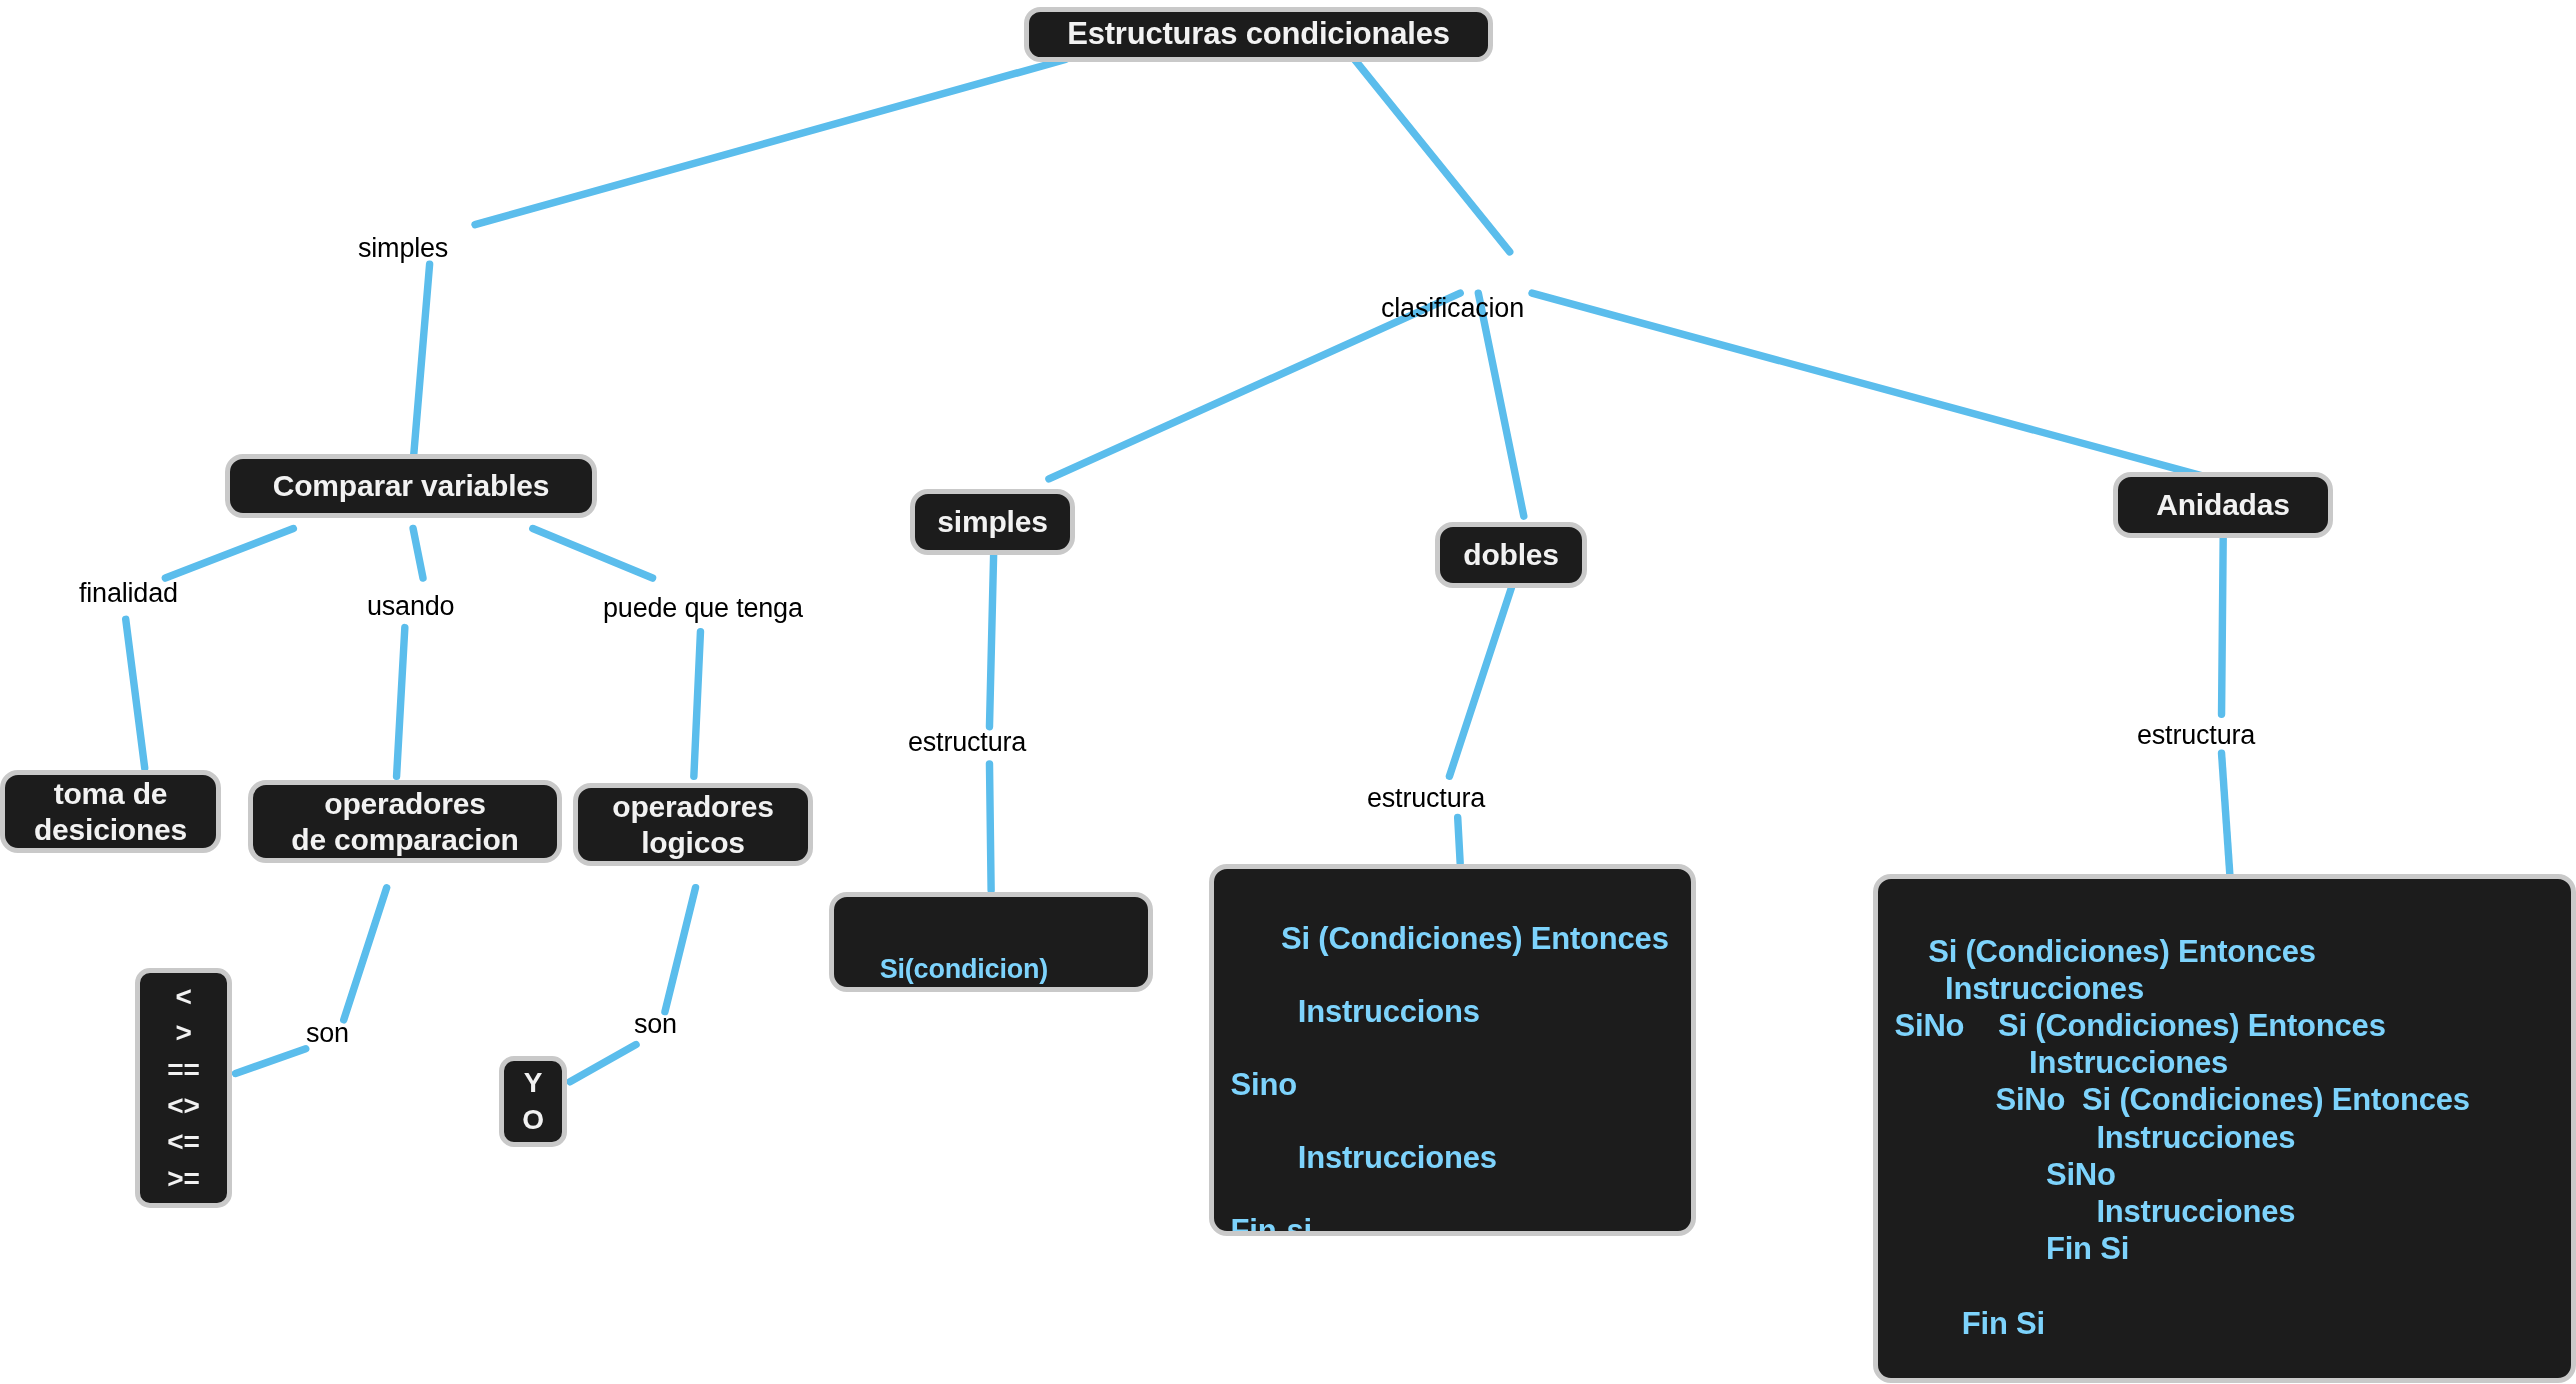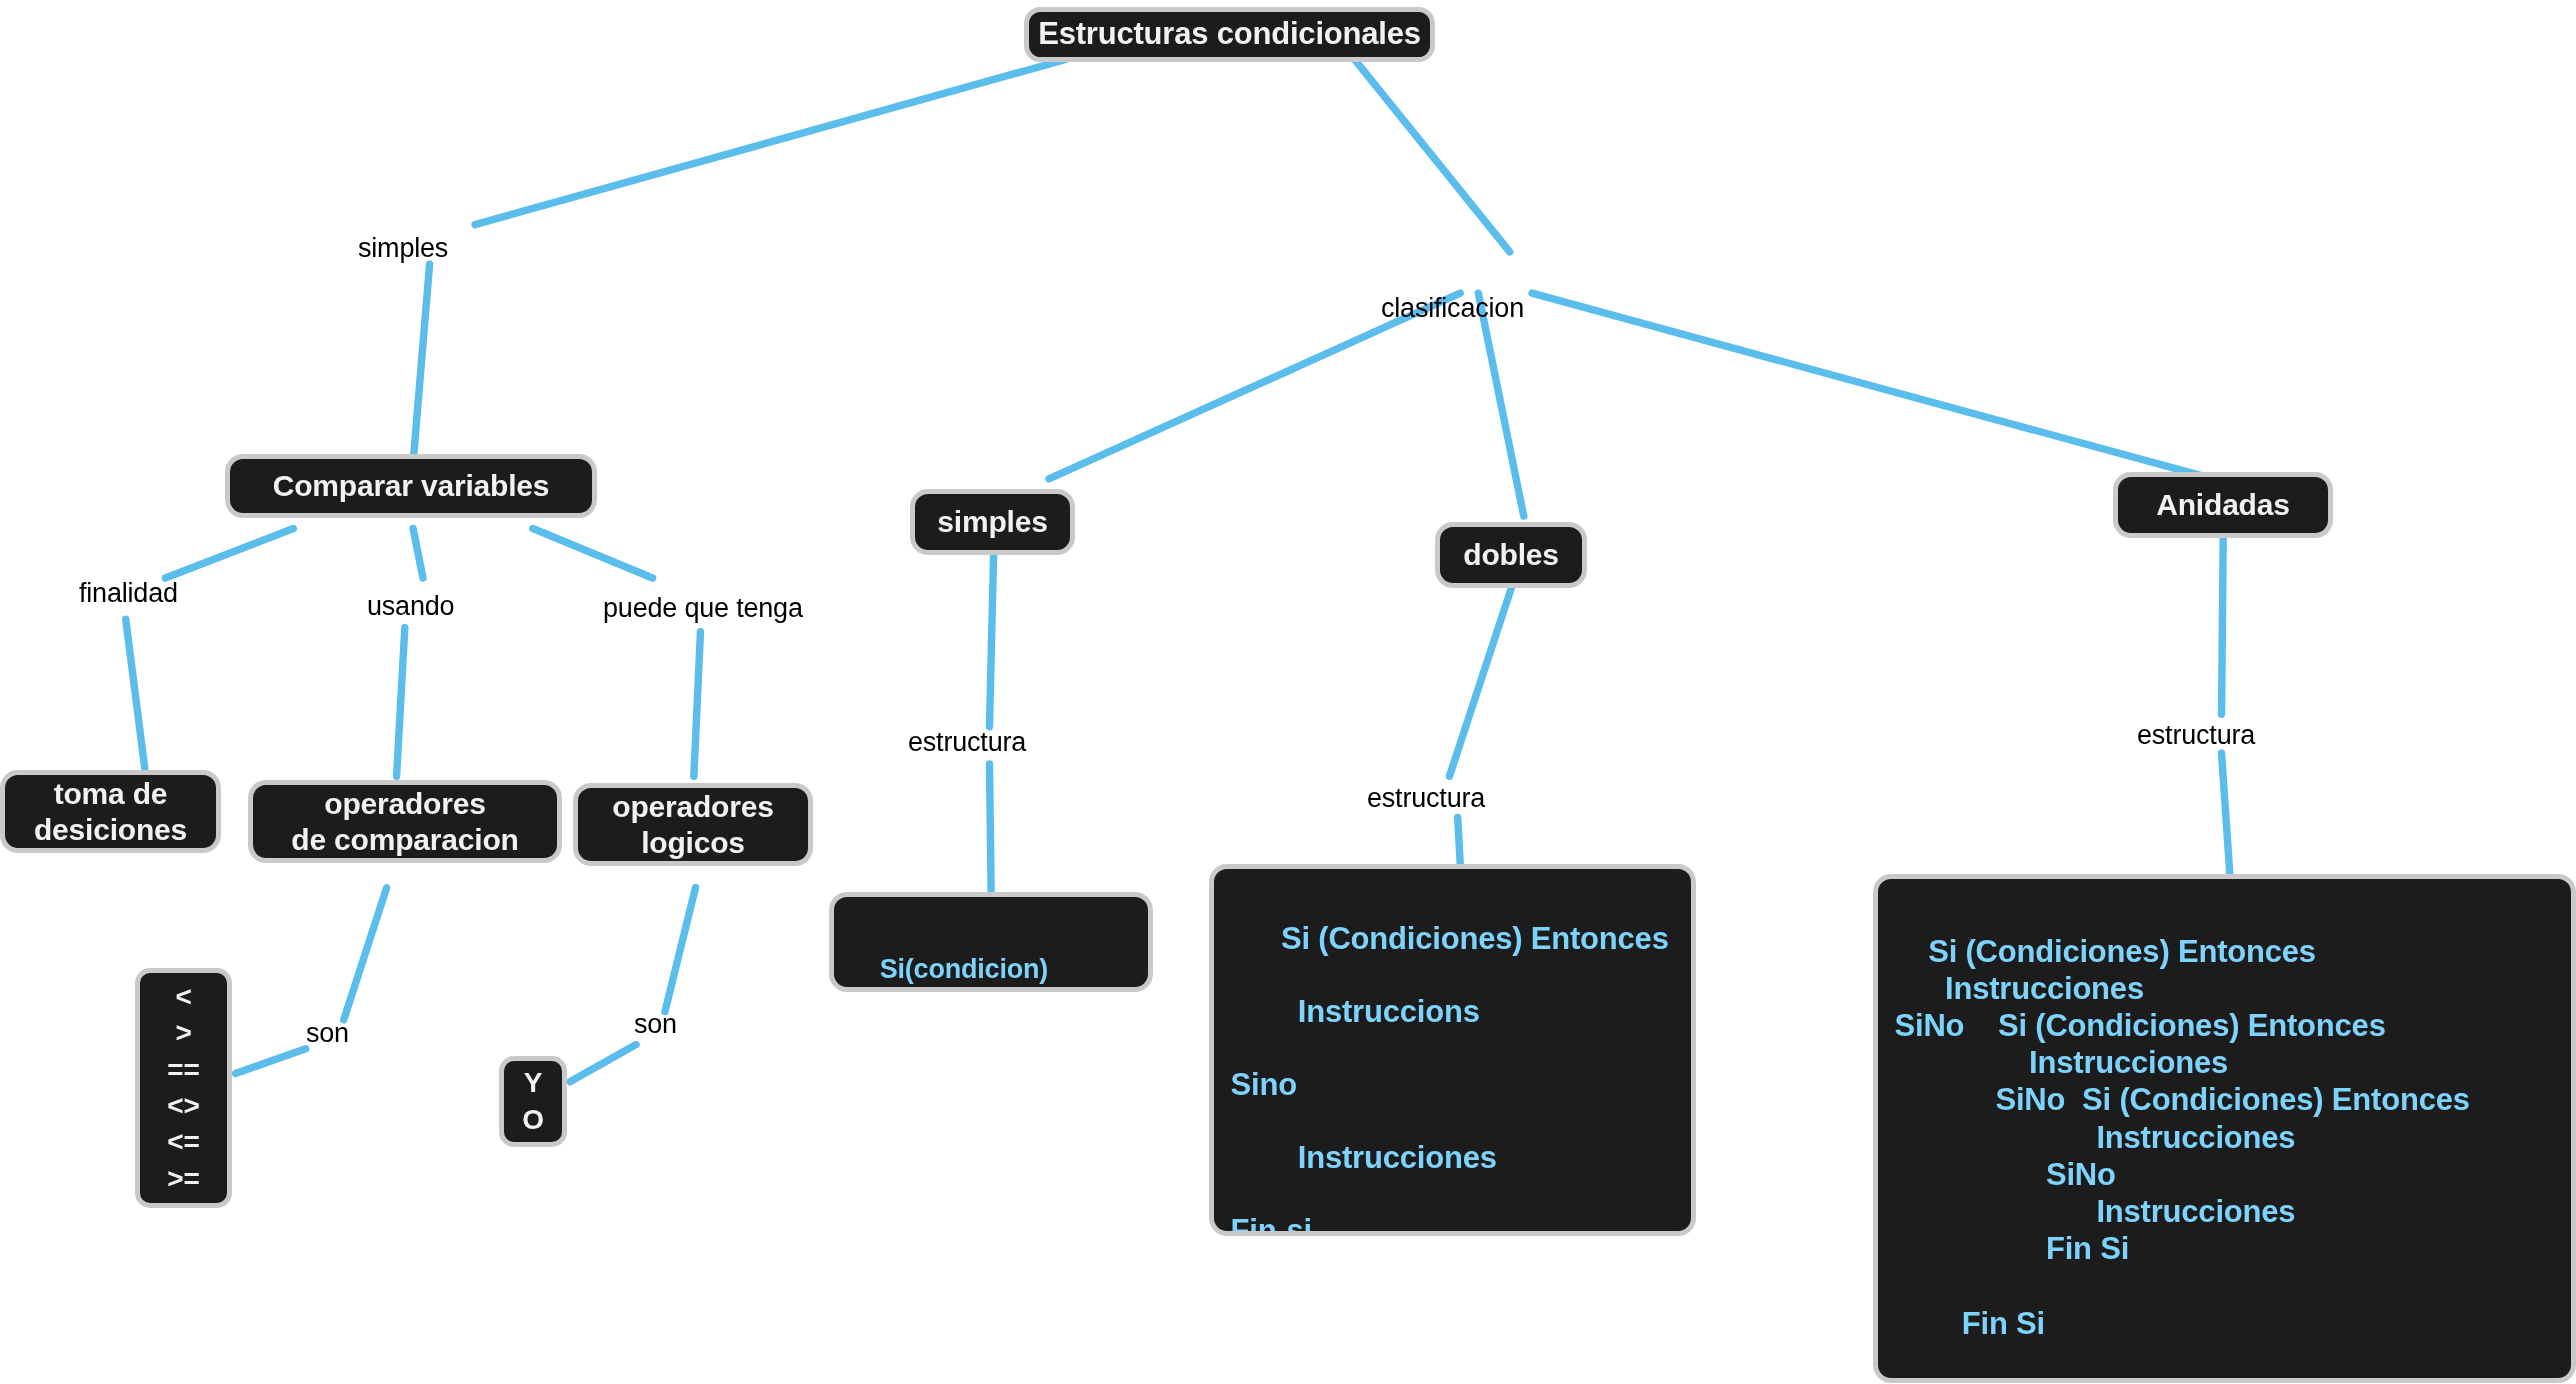--- a/index.html
+++ b/index.html
@@ -124,21 +124,21 @@
       <line x1="1830" y1="712" x2="1755" y2="940"></line>
 
       <line x1="1765" y1="990" x2="1768" y2="1045"></line>
 
       <line x1="2692" y1="652" x2="2690" y2="865"></line>
 
       <line x1="2690" y1="912" x2="2700" y2="1058"></line>
     </g>
   </svg>
 
-  <div class="node root" style="left:1024px; top:6.6px; width:411px; height:55px;">
+  <div class="node root" style="left:1024px; top:6.6px; width:469px; height:55px;">
     <span>Estructuras condicionales</span>
   </div>
 
   <div class="node mid" style="left:225px; top:454px; width:372px; height:64px;">
     <span>Comparar variables</span>
   </div>
 
   <div class="node mid" style="left:0px; top:770px; width:221px; height:83px;">
     <span>toma de
 desiciones</span>

